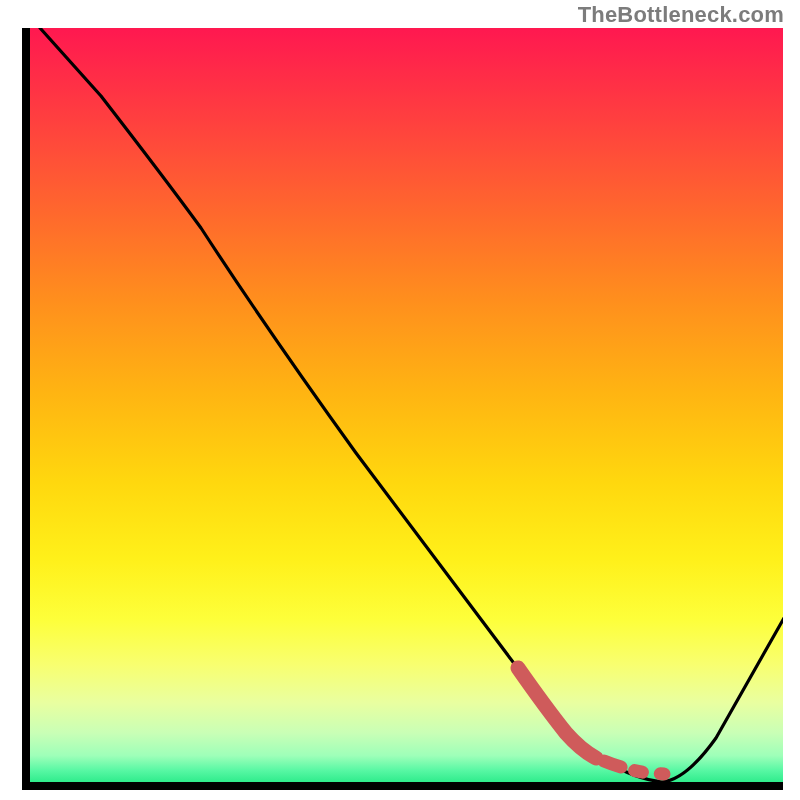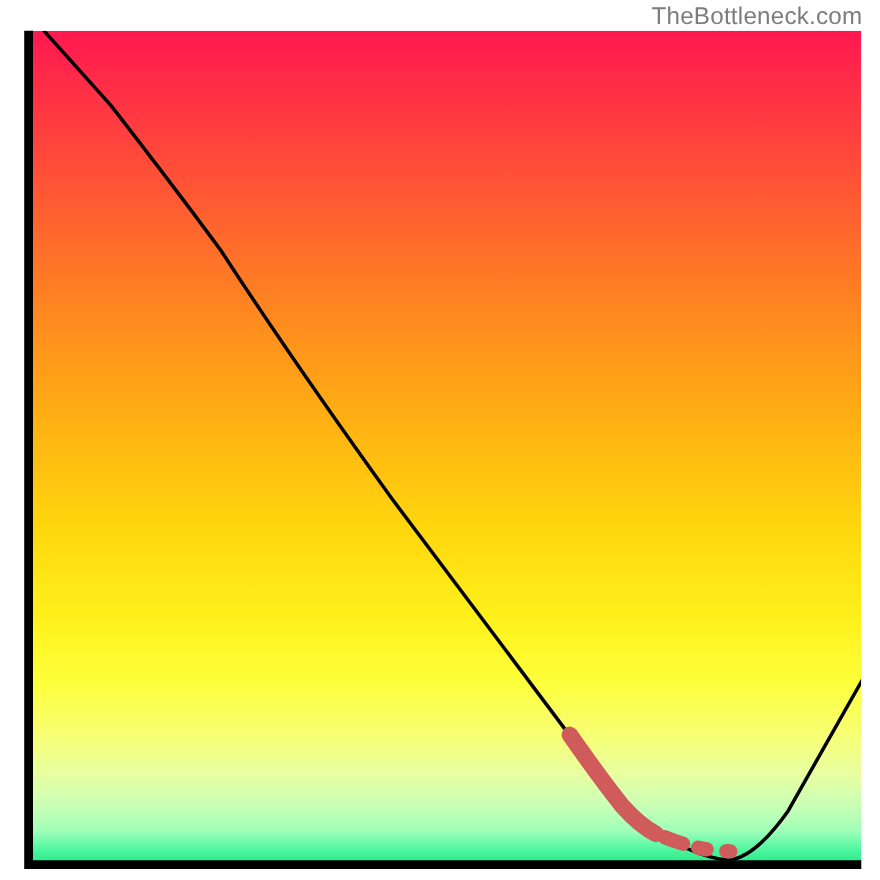--- a/index.html
+++ b/index.html
@@ -15,21 +15,21 @@
     width: 800px;
     height: 800px;
   }
   .attribution {
     position: absolute;
     top: 2px;
     right: 16px;
     color: #7c7c7c;
     font-size: 22px;
     letter-spacing: 0.2px;
-    font-weight: 400;
+    font-weight: 700;
   }
   .plot-area {
     position: absolute;
     left: 26px;
     top: 28px;
     width: 757px;
     height: 758px;
     box-sizing: border-box;
     overflow: hidden;
   }

